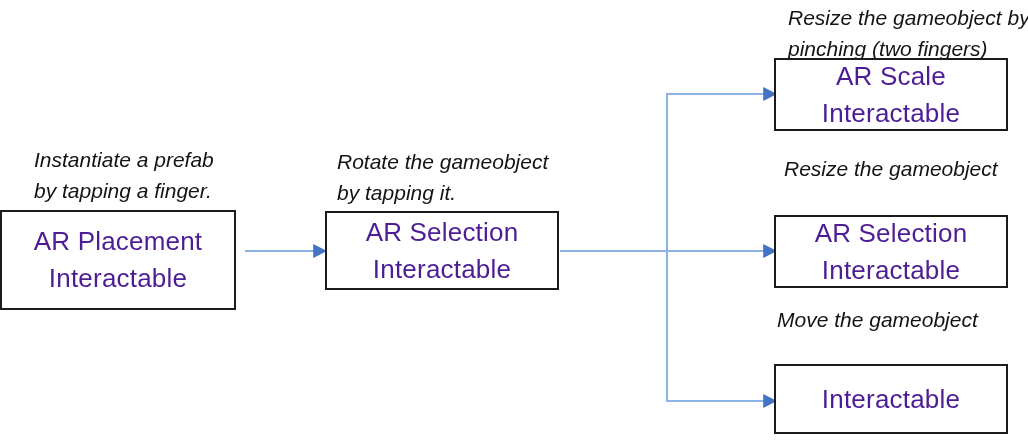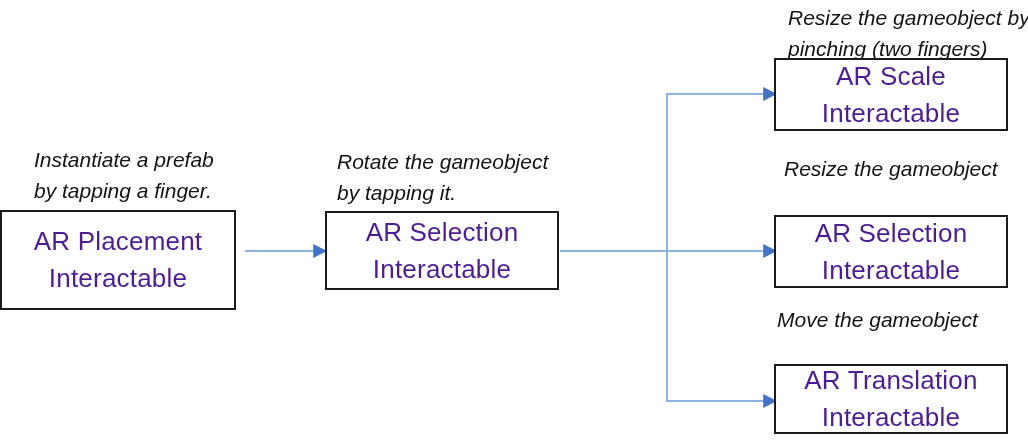--- a/index.html
+++ b/index.html
@@ -105,17 +105,16 @@
   </div>
   <div class="node node-rotation">
     <div>AR Selection</div>
     <div>Interactable</div>
   </div>
 
   <div class="note note-translation">
     <div>Move the gameobject</div>
   </div>
   <div class="node node-translation">
-    <div>AR Translation</div>
     <div>Interactable</div>
   </div>
 
 </div>
 
 </body></html>

